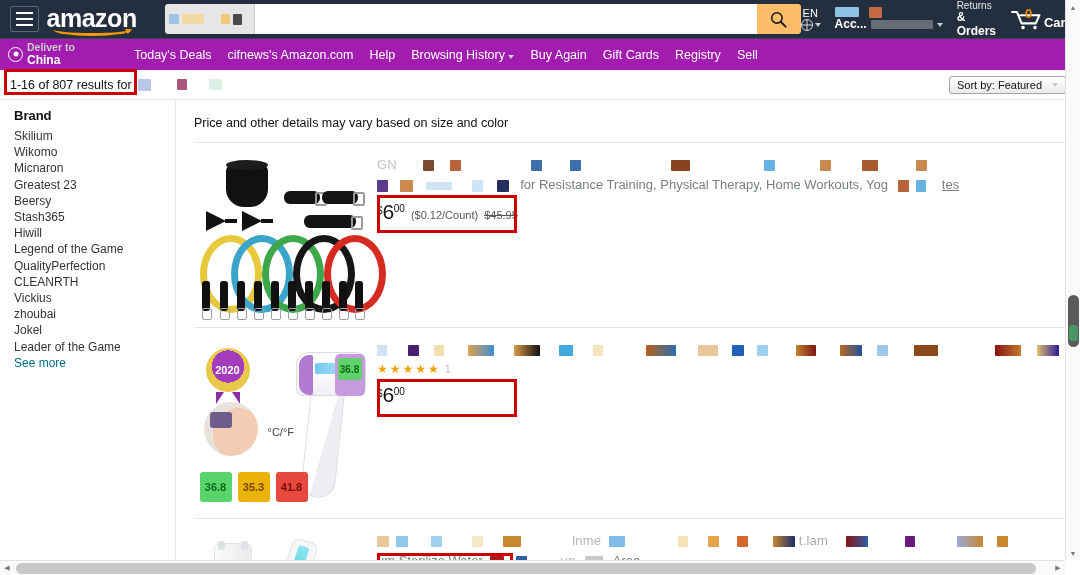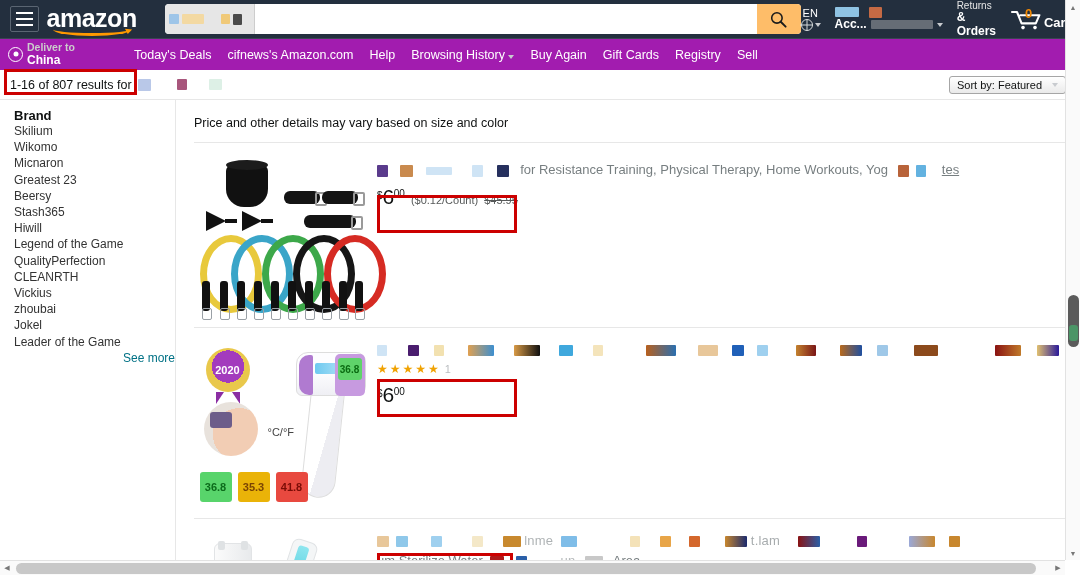--- a/index.html
+++ b/index.html
@@ -196,28 +196,28 @@
     box-shadow: 0 1px 0 rgba(255,255,255,.6) inset;
   }
 
   
   #main { display: flex; height: 463px; }
   #sidebar {
     width: 175px;
     padding: 8px 0 0 14px;
     flex: 0 0 175px;
   }
-  #sidebar h3 { font-size: 13px; color: #0f1111; }
+  #sidebar h3 { font-size: 13px; margin-bottom: 5px; color: #0f1111; }
   .brand-item {
     font-size: 12px;
     color: #333;
     line-height: 16.2px;
     cursor: pointer;
   }
-  .see-more { color: #007185; font-size: 12px; line-height: 16.2px; cursor: pointer; text-align: right; }
+  .see-more { color: #007185; font-size: 12px; line-height: 16.2px; cursor: pointer; }
 
   #content {
     flex: 1;
     border-left: 1px solid #e7e7e7;
     padding: 0 14px 0 18px;
     position: relative;
     overflow: hidden;
   }
   #price-note { font-size: 12.5px; color: #0f1111; padding: 16px 0 12px 0; }
 
@@ -582,20 +582,32 @@
           <div class="clip" style="left:73px; top:118px;"></div>
           <div class="clip" style="left:90px; top:118px;"></div>
           <div class="clip" style="left:107px;top:118px;"></div>
           <div class="clip" style="left:124px;top:118px;"></div>
           <div class="clip" style="left:141px;top:118px;"></div>
           <div class="clip" style="left:157px;top:118px;"></div>
         </div>
       </div>
 
       <div class="p-info">
+        <div class="title-line">
+          <span class="ghost-text" style="opacity:.45;">GN</span>
+          <span class="redact" style="width:11px;height:11px;background:#7a4a2e;margin-left:22px;"></span>
+          <span class="redact" style="width:11px;height:11px;background:#b8633a;margin-left:13px;"></span>
+          <span class="redact" style="width:11px;height:11px;background:#3c6fa8;margin-left:66px;"></span>
+          <span class="redact" style="width:11px;height:11px;background:#3c6fa8;margin-left:25px;"></span>
+          <span class="redact" style="width:19px;height:11px;background:#8a4320;margin-left:86px;"></span>
+          <span class="redact" style="width:11px;height:11px;background:#63b2e0;margin-left:70px;"></span>
+          <span class="redact" style="width:11px;height:11px;background:#c98a4e;margin-left:42px;"></span>
+          <span class="redact" style="width:16px;height:11px;background:#a85a2e;margin-left:27px;"></span>
+          <span class="redact" style="width:11px;height:11px;background:#c98a4e;margin-left:34px;"></span>
+        </div>
         <div class="title-line title-line2">
           <span class="redact" style="width:11px;height:12px;background:#5a3b8c;"></span>
           <span class="redact" style="width:13px;height:12px;background:#c98a4e;margin-left:8px;"></span>
           <span class="redact" style="width:26px;height:8px;background:#cfe4f5;margin-left:10px;"></span>
           <span class="redact" style="width:11px;height:12px;background:#cfe4f5;margin-left:16px;"></span>
           <span class="redact" style="width:12px;height:12px;background:#26305e;margin-left:10px;"></span>
           <span class="ghost-text-strong" style="margin-left:8px;">for Resistance Training, Physical Therapy, Home Workouts, Yog</span>
           <span class="redact" style="width:11px;height:12px;background:#b8633a;margin-left:6px;"></span>
           <span class="redact" style="width:10px;height:12px;background:#63b2e0;margin-left:4px;"></span>
           <span class="ghost-text-strong" style="margin-left:12px;text-decoration:underline;">tes</span>
@@ -690,21 +702,21 @@
         </div>
       </div>
 
       <div class="p-info">
         <div class="title-line">
           <span class="redact" style="width:12px;height:11px;background:#e8c79a;"></span>
           <span class="redact" style="width:12px;height:11px;background:#8fc8ea;margin-left:3px;"></span>
           <span class="redact" style="width:11px;height:11px;background:#9fd0ef;margin-left:20px;"></span>
           <span class="redact" style="width:11px;height:11px;background:#f4e8c8;margin-left:26px;"></span>
           <span class="redact" style="width:18px;height:11px;background:#c8892e;margin-left:16px;"></span>
-          <span class="ghost-text" style="opacity:.55;">lnme</span>
+          <span class="ghost-text" style="opacity:.55;margin-left:48px;">lnme</span>
           <span class="redact" style="width:16px;height:11px;background:#7fbde8;margin-left:4px;"></span>
           <span class="redact" style="width:10px;height:11px;background:#f4e2b8;margin-left:50px;"></span>
           <span class="redact" style="width:11px;height:11px;background:#e8a548;margin-left:16px;"></span>
           <span class="redact" style="width:11px;height:11px;background:#d4672c;margin-left:14px;"></span>
           <span class="redact" style="width:22px;height:11px;background:linear-gradient(90deg,#c8872e,#1b2a6e);margin-left:22px;"></span>
           <span class="ghost-text" style="opacity:.6;">t.lam</span>
           <span class="redact" style="width:22px;height:11px;background:linear-gradient(90deg,#8a1212,#2a5fa8);margin-left:14px;"></span>
           <span class="redact" style="width:10px;height:11px;background:#6a1a7a;margin-left:34px;"></span>
           <span class="redact" style="width:26px;height:11px;background:linear-gradient(90deg,#9aa8d8,#c8872e);margin-left:38px;"></span>
           <span class="redact" style="width:11px;height:11px;background:#c8872e;margin-left:10px;"></span>

